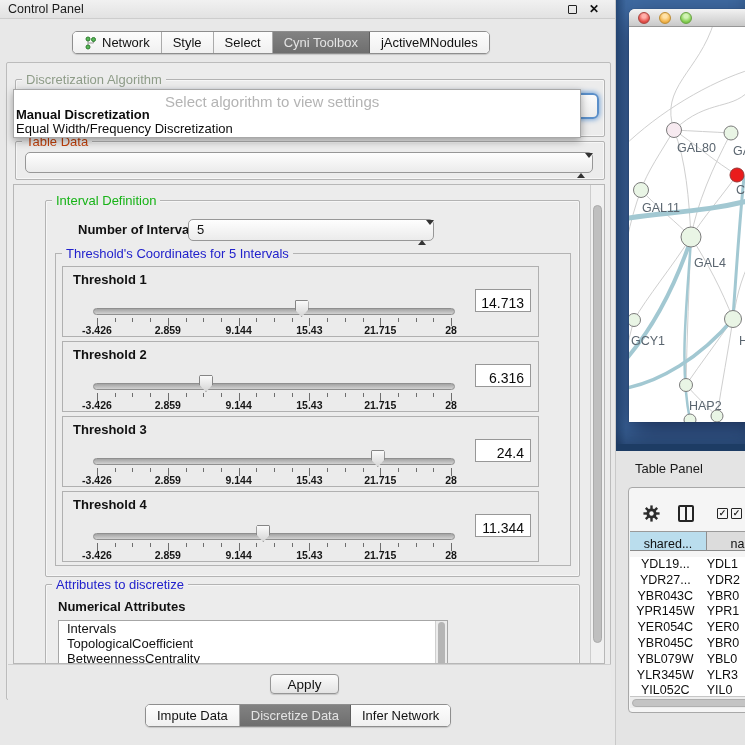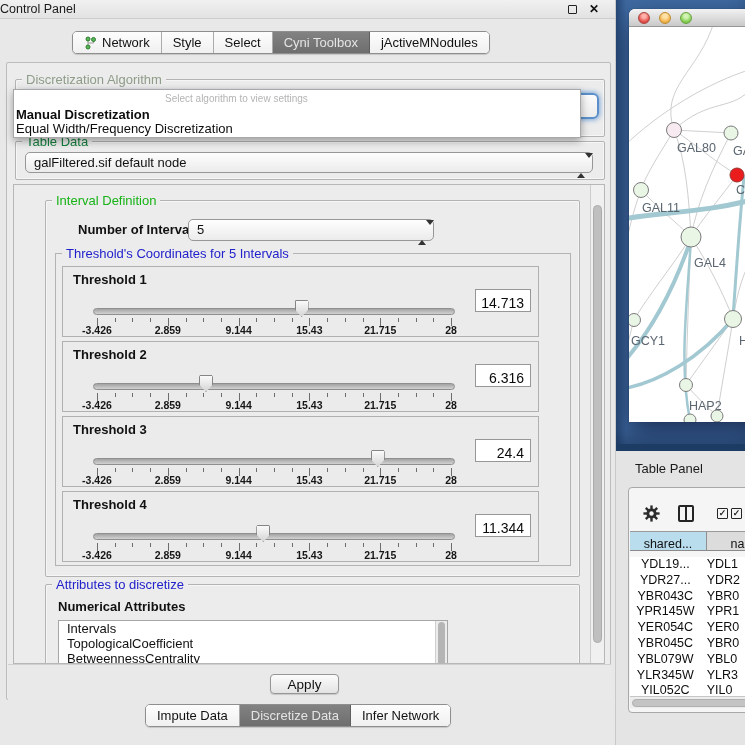--- a/index.html
+++ b/index.html
@@ -2,21 +2,21 @@
 <html><head>
 <meta charset="utf-8">
 <style>
   html,body{margin:0;padding:0;width:745px;height:745px;overflow:hidden;
     font-family:"Liberation Sans",sans-serif;background:#e8e8e8;position:relative;}
   *{box-sizing:border-box;}
 
   
   .cp{position:absolute;left:0;top:0;width:616px;height:745px;background:#e8e8e8;border-right:1px solid #c9c9c9;}
   .cp-titlebar{position:absolute;left:0;top:0;width:100%;height:19px;background:linear-gradient(#f1f1f1,#e2e2e2);
-    border-bottom:1px solid #cdcdcd;font-size:12.5px;color:#1b1b1b;line-height:18px;padding-left:0;}
+    border-bottom:1px solid #cdcdcd;font-size:12.5px;color:#1b1b1b;line-height:18px;padding-left:8px;}
   .tb-icons{position:absolute;right:16px;top:0;height:19px;display:flex;align-items:center;gap:12px;}
   .float-ic{display:inline-block;width:9px;height:9px;border:1.5px solid #222;border-radius:1px;}
   .close-ic{font-weight:bold;font-size:12px;color:#111;line-height:9px;}
 
   .seg{display:flex;position:absolute;height:23px;background:#fafafa;border:1px solid #8e8e8e;border-radius:5px;
     overflow:hidden;font-size:13px;line-height:21px;box-shadow:0 1px 1px rgba(0,0,0,.15);}
   .seg-item{padding:0 11px;border-right:1px solid #ababab;color:#111;display:flex;align-items:center;gap:5px;background:linear-gradient(#fdfdfd,#f0f0f0);}
   .seg-item:last-child{border-right:none;}
   .seg-item.sel{background:linear-gradient(#828282,#6e6e6e);color:#e4e4e4;border-right-color:#5f5f5f;}
   .top-seg{left:72px;top:31px;}
@@ -28,21 +28,21 @@
   .group{position:absolute;border:1px solid #b3b3b3;border-radius:2px;box-shadow:inset 0 0 0 1px rgba(255,255,255,.55);}
   .legend{position:absolute;top:-8px;left:6px;background:#ececec;padding:0 4px;font-size:13px;white-space:nowrap;}
 
   .algo-group{left:8px;top:16px;width:590px;height:58px;}
   .algo-legend{color:#8e9c88;}
   .algo-combo{position:absolute;left:14px;top:30px;width:578px;height:26px;border-radius:6px;
     background:linear-gradient(#fbfbfb,#ececec);border:2px solid #5b8fc9;box-shadow:0 0 5px 1px #7aa7d9;z-index:2;}
 
   .popup{position:absolute;left:6px;top:26px;width:568px;height:49px;background:#fff;border:1px solid #a8a8a8;
     box-shadow:0 3px 8px rgba(0,0,0,.35);z-index:40;}
-  .pop-ph{position:absolute;left:151px;top:3px;font-size:10px;color:#b4b4b4;}
+  .pop-ph{position:absolute;left:151px;top:3px;font-size:15px;color:#b4b4b4;}
   .pop-item{position:absolute;left:2px;font-size:13px;color:#0d0d0d;white-space:nowrap;}
   .pop-item.b{font-weight:bold;}
 
   .td-group{left:8px;top:78px;width:590px;height:39px;}
   .combo{position:absolute;background:linear-gradient(#fefefe,#ebebeb);border:1px solid #979797;border-radius:5px;
     font-size:13px;color:#111;}
   .td-combo{left:18px;top:89px;width:568px;height:21px;line-height:19px;padding-left:8px;}
   .combo-arrows{position:absolute;right:6px;top:3px;width:9px;}
   .tri-up{width:0;height:0;border-left:4px solid transparent;border-right:4px solid transparent;border-bottom:5px solid #333;margin-bottom:2px;}
   .tri-dn{width:0;height:0;border-left:4px solid transparent;border-right:4px solid transparent;border-top:5px solid #333;}
@@ -169,24 +169,23 @@
 
     <div class="popup">
       <div class="pop-ph">Select algorithm to view settings</div>
       <div id="popupItems">
           <div class="pop-item b" style="top: 17px;">Manual Discretization</div>
           <div class="pop-item" style="top: 31px;">Equal Width/Frequency Discretization</div>
         </div>
     </div>
 
     <div class="group td-group">
-      <span class="legend" style="color:#15803d">Table Data</span>
+      <span class="legend" style="color:#c2410c">Table Data</span>
     </div>
     <div class="combo td-combo">
-      <span>galFiltered.sif default node</span>
       <span class="combo-arrows"><span class="tri-up"></span><span class="tri-dn"></span></span>
     </div>
 
     <div class="viewport">
 
       <div class="group int-group">
         <span class="legend green-t">Interval Definition</span>
         <span class="num-label">Number of Intervals</span>
         <div class="combo spinner">
           <span>5</span>

